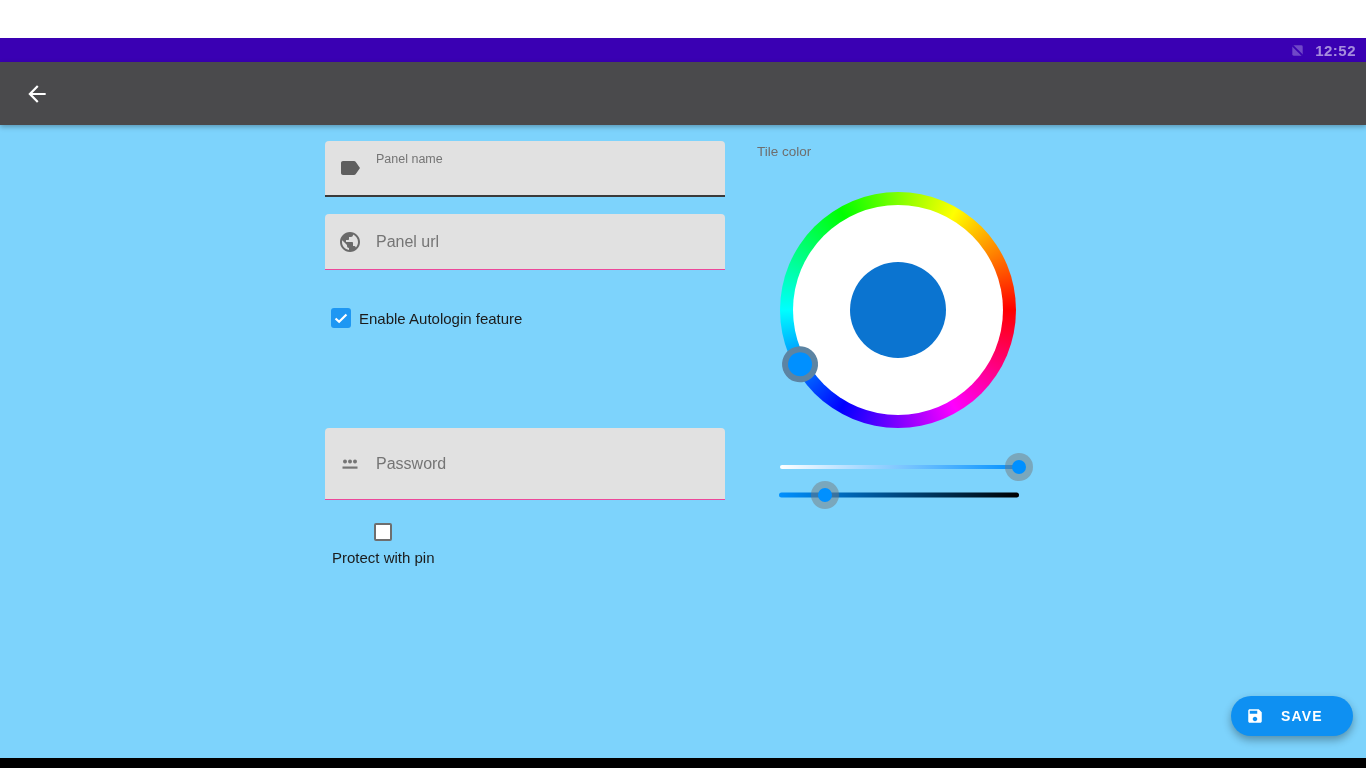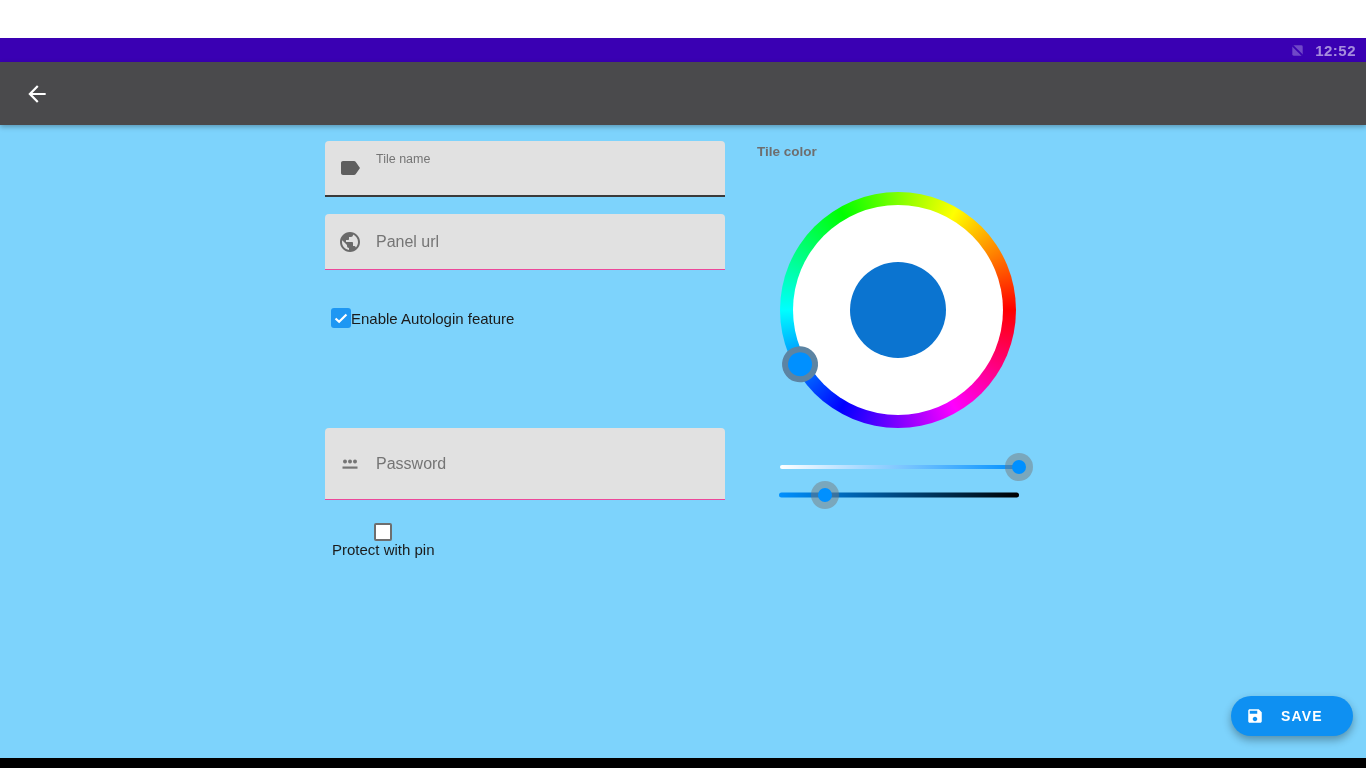--- a/index.html
+++ b/index.html
@@ -25,30 +25,30 @@
   .field.resting{border-bottom:1px solid #ec4899;}
   .field.resting .flabel{top:50%;transform:translateY(-50%);font-size:16px;}
   .field.focused{border-bottom:2px solid #3A3A3A;}
   .field.focused .flabel{top:11px;font-size:12.5px;}
   #field-panel-name{top:103px;height:56px;}
   #field-panel-url{top:176px;height:56px;}
   #field-username{top:320px;height:55px;}
   #field-password{top:390px;height:72px;}
 
   
-  .check-row{position:absolute;display:flex;align-items:center;cursor:pointer;}
+  .check-row{position:absolute;display:flex;align-items:center;gap:8px;cursor:pointer;}
   #check-autologin{left:331px;top:268px;height:24px;}
   #check-pin{left:332px;top:485px;height:22px;flex-direction:column;}
   .cbox-checked{width:20px;height:20px;border-radius:3px;background:var(--checkbox-blue);
                 display:flex;align-items:center;justify-content:center;flex:0 0 auto;}
   .cbox-unchecked{width:14px;height:14px;border:2px solid #6E6E6E;border-radius:2px;background:#fff;flex:0 0 auto;}
   .check-label{font-size:15px;color:#1B1B1B;}
 
   
-  .picker-title{position:absolute;left:757px;top:106px;font-size:13.5px;color:#6E6E6E;font-weight:bold;}
+  .picker-title{position:absolute;left:757px;top:106px;font-size:13.5px;color:#6E6E6E;}
   .wheel{position:absolute;left:780px;top:154px;width:236px;height:236px;}
   .hue-ring{position:absolute;inset:0;border-radius:50%;cursor:pointer;
     background:conic-gradient(from 0deg,
       #80ff00 0deg,#ffff00 30deg,#ff0000 90deg,#ff00ff 150deg,
       #0000ff 210deg,#00ffff 270deg,#00ff00 330deg,#80ff00 360deg);}
   .hue-hole{position:absolute;inset:13px;border-radius:50%;background:#fff;}
   .swatch{position:absolute;inset:70px;border-radius:50%;background:var(--selected-color);}
   .hue-arm{position:absolute;inset:0;transform:rotate(241deg);pointer-events:none;}
   .hue-handle{position:absolute;left:calc(50% - 18px);top:-12px;width:36px;height:36px;border-radius:50%;
               box-sizing:border-box;background:var(--picker-blue);
@@ -95,21 +95,21 @@
       <svg width="26" height="26" viewBox="0 0 24 24">
         <path d="M20 11H7.83l5.59-5.59L12 4l-8 8 8 8 1.41-1.41L7.83 13H20v-2z" fill="#fff"></path>
       </svg>
     </button>
   </div>
 
   <div class="field focused" id="field-panel-name">
     <svg class="ficon" viewBox="0 0 24 24">
       <path d="M17.63 5.84C17.27 5.33 16.67 5 16 5L5 5.01C3.9 5.01 3 5.9 3 7v10c0 1.1.9 1.99 2 1.99L16 19c.67 0 1.27-.33 1.63-.84L22 12l-4.37-6.16z" fill="#5E5E5E"></path>
     </svg>
-    <span class="flabel">Tile name</span>
+    <span class="flabel">Panel name</span>
   </div>
 
   <div class="field resting" id="field-panel-url">
     <svg class="ficon" viewBox="0 0 24 24">
       <path d="M12 2C6.48 2 2 6.48 2 12s4.48 10 10 10 10-4.48 10-10S17.52 2 12 2zm-1 17.93c-3.95-.49-7-3.85-7-7.93 0-.62.08-1.21.21-1.79L9 15v1c0 1.1.9 2 2 2v1.93zm6.9-2.54c-.26-.81-1-1.39-1.9-1.39h-1v-3c0-.55-.45-1-1-1H8v-2h2c.55 0 1-.45 1-1V7h2c1.1 0 2-.9 2-2v-.41c2.93 1.19 5 4.06 5 7.41 0 2.08-.8 3.97-2.1 5.39z" fill="#6A6A6A"></path>
     </svg>
     <span class="flabel">Panel url</span>
   </div>
 
   <div class="check-row" id="check-autologin">

